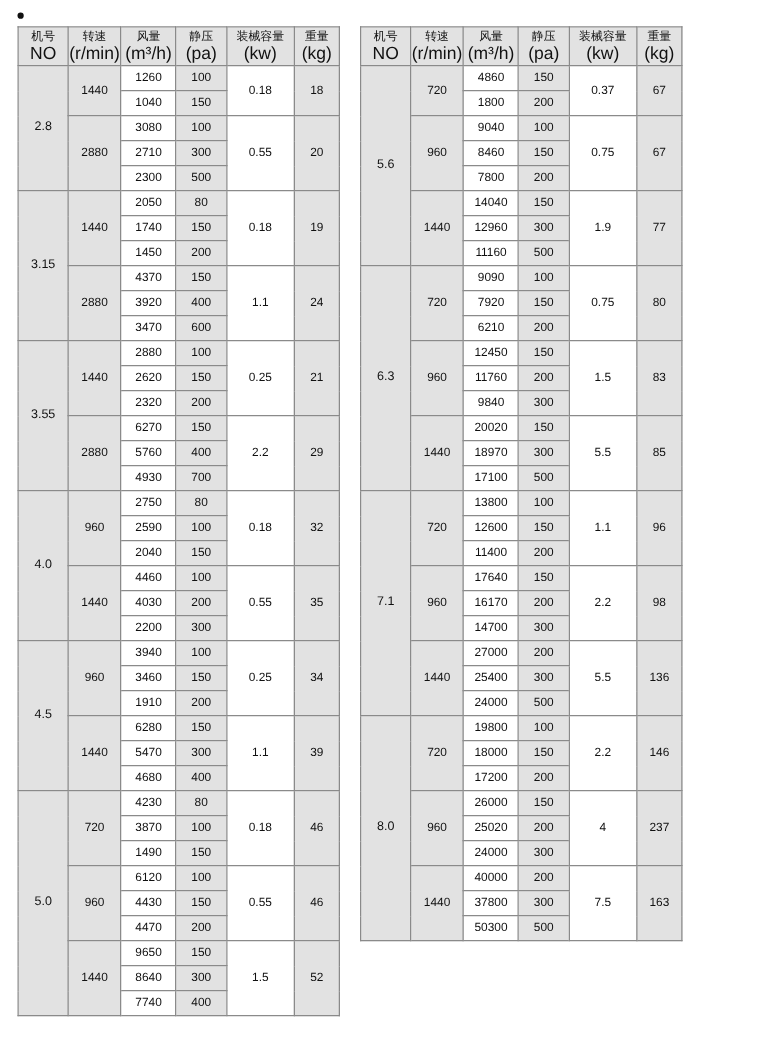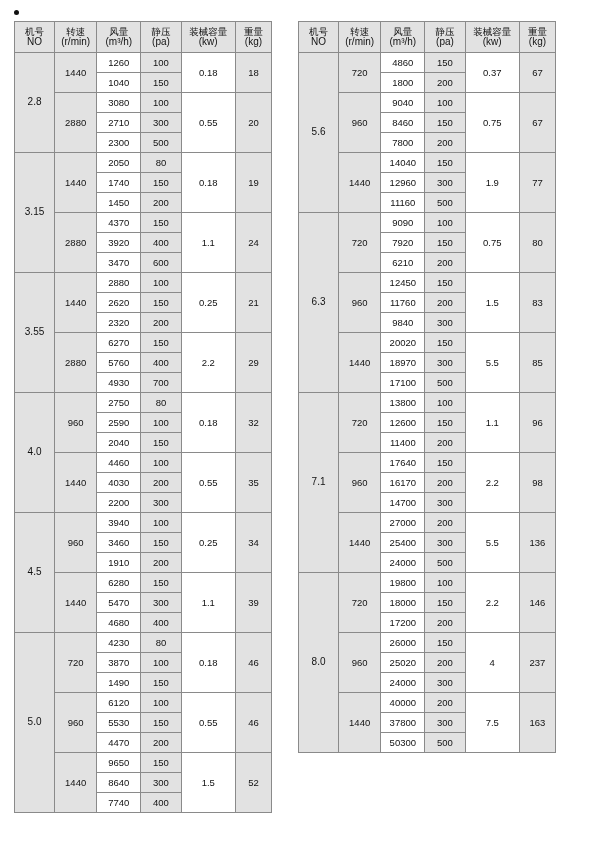--- a/index.html
+++ b/index.html
@@ -21,21 +21,21 @@
   }
   .title{
     font-size:14.5px;font-weight:bold;letter-spacing:0.5px;
     color:#111;
   }
   .tables{
     display:flex;
     justify-content:flex-start;
     align-items:flex-start;
     padding:0 0 0 14px;
-    gap:26px;
+    gap:16px;
   }
   table{
     border-collapse:collapse;
     table-layout:fixed;
   }
   table.t-left{width:258px;}
   table.t-right{width:258px;}
   th,td{
     border:1px solid #8a8a8a;
     text-align:center;
@@ -48,21 +48,21 @@
     background:#ffffff;
   }
   thead th{
     background:#e2e2e2;
     font-size:9.5px;
     font-weight:normal;
     height:28px;
     padding:1px 0;
   }
   thead th .l1{display:block;}
-  thead th .l2{display:block;font-size:10px;}
+  thead th .l2{display:block;font-size:14px;}
   .c-no{width:38px;}
   .c-rpm{width:40px;}
   .c-flow{width:42px;}
   .c-press{width:38px;}
   .c-kw{width:52px;}
   .c-wt{width:34px;}
   td.shade{background:#e2e2e2;}
   td.no{font-size:10px;margin-top:24px;}
 </style>
 </head>
@@ -271,21 +271,21 @@
           <td class="c-press shade">150</td>
         </tr>
         <tr>
           <td class="c-rpm shade" rowspan="3">960</td>
           <td class="c-flow">6120</td>
           <td class="c-press shade">100</td>
           <td class="c-kw" rowspan="3">0.55</td>
           <td class="c-wt shade" rowspan="3">46</td>
         </tr>
         <tr>
-          <td class="c-flow">5530</td>
+          <td class="c-flow">4430</td>
           <td class="c-press shade">150</td>
         </tr>
         <tr>
           <td class="c-flow">4470</td>
           <td class="c-press shade">200</td>
         </tr>
         <tr>
           <td class="c-rpm shade" rowspan="3">1440</td>
           <td class="c-flow">9650</td>
           <td class="c-press shade">150</td>

